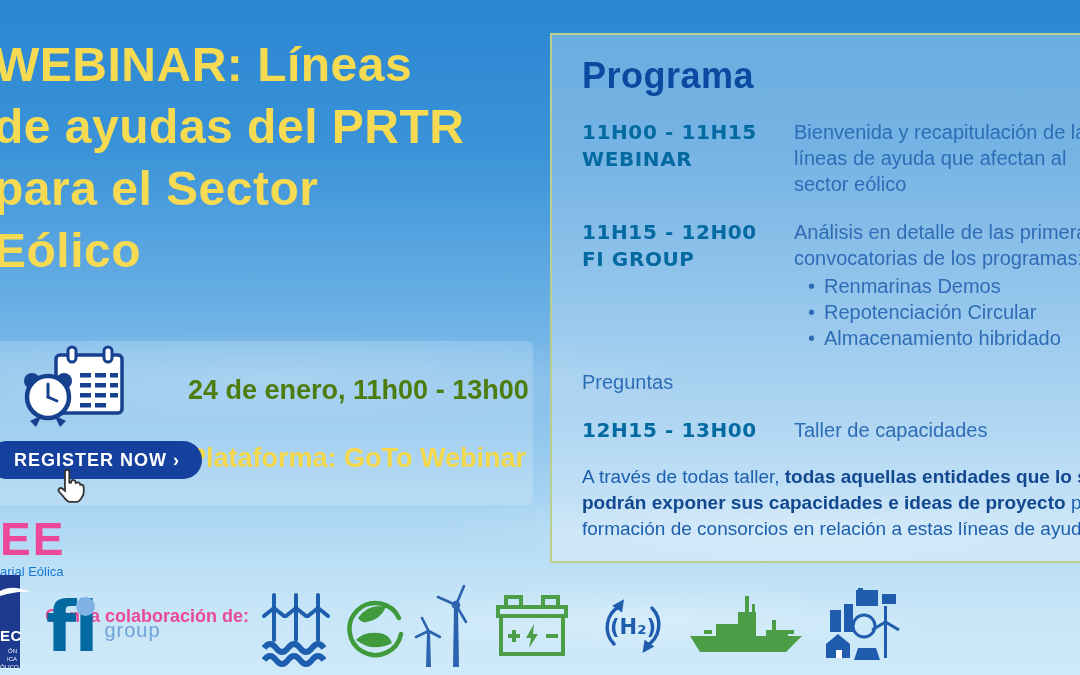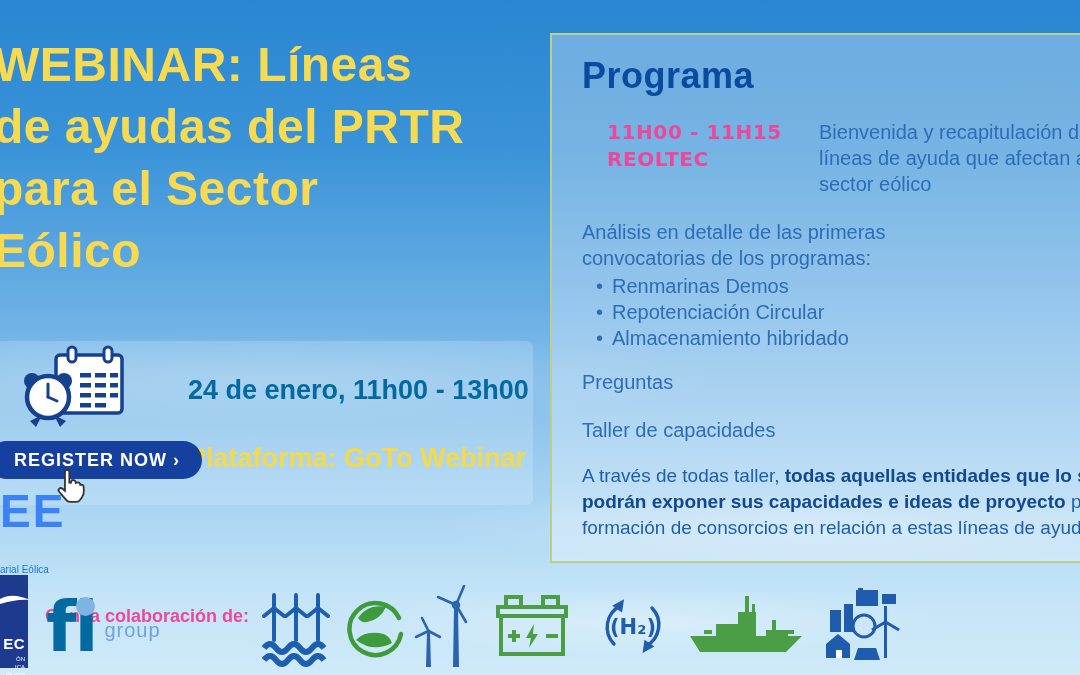--- a/index.html
+++ b/index.html
@@ -20,21 +20,21 @@
     font-size:48px;line-height:62px;font-weight:800;letter-spacing:.5px;
     color:#f6db52;
   }
 
   
   .band{
     left:0;top:341px;width:533px;height:164px;
     background:rgba(255,255,255,.18);
     border-radius:0 6px 6px 0;
   }
-  .date-text{left:188px;top:375px;font-size:27px;font-weight:700;color:#0369a1;}
+  .date-text{left:188px;top:375px;font-size:27px;font-weight:700;color:#4d7c0f;}
   .platform-text{left:188px;top:443px;font-size:27px;font-weight:700;color:#f5d94c;}
   .cal-icon{left:22px;top:345px;}
 
   .register-btn{
     left:-12px;top:441px;height:38px;padding:0 22px 0 26px;
     background:#16409e;border:none;border-radius:19px;
     color:#fff;font-family:"Liberation Sans",sans-serif;
     font-size:18px;font-weight:700;letter-spacing:1px;cursor:pointer;
     display:flex;align-items:center;
   }
@@ -48,38 +48,38 @@
     box-sizing:border-box;
     padding:20px 14px 0 30px;
     overflow:hidden;
   }
   .prog-heading{font-size:36px;font-weight:800;color:#0a4aa0;letter-spacing:.5px;margin:0 0 4px 0;}
   .prog-row{display:flex;margin-top:22px;}
   .prog-row.tight{margin-top:18px;}
   .prog-time{
     width:212px;flex:none;
     font-family:"DejaVu Sans",sans-serif;
-    font-size:20px;font-weight:700;color:#ec4899;letter-spacing:.6px;line-height:27px;margin-left:25px;
+    font-size:20px;font-weight:700;color:#0369a1;letter-spacing:.6px;line-height:27px;
   }
   .prog-desc{width:312px;font-size:20px;line-height:26px;color:#2e6db6;}
   .prog-desc p{margin:0;}
   .prog-desc ul{margin:2px 0 0 0;padding:0 0 0 14px;list-style:none;}
   .prog-desc li{position:relative;padding-left:16px;}
   .prog-desc li::before{content:"•";position:absolute;left:0;color:#2e6db6;}
   .prog-footer{
     margin-top:20px;font-size:19px;line-height:26px;color:#1c5fae;width:596px;
   }
   .prog-footer b{color:#11488f;}
 
   
-  .aee-text{left:0px;top:488px;font-size:46px;font-weight:800;color:#3b82f6;letter-spacing:2px;line-height:46px;}
-  .aee-sub{left:0px;top:564px;font-size:10px;color:#1577d4;}
+  .aee-text{left:0px;top:516px;font-size:46px;font-weight:800;color:#ec4899;letter-spacing:2px;line-height:46px;}
+  .aee-sub{left:0px;top:564px;font-size:13px;color:#1577d4;}
   .reoltec-box{
-    left:0;top:575px;width:28px;height:93px;background:#1d3a8e;
-    color:#fff;box-sizing:border-box;text-align:right;padding:16px 3px 0 0;
+    left:0;top:575px;width:20px;height:93px;background:#1d3a8e;
+    color:#fff;box-sizing:border-box;text-align:right;padding:8px 3px 0 0;
   }
   .reoltec-ec{font-size:15px;font-weight:700;margin-top:22px;letter-spacing:.5px;}
   .reoltec-lines{font-size:6px;line-height:8px;margin-top:3px;}
   .collab-label{left:45px;top:606px;font-size:18px;font-weight:800;color:#ec4899;}
   .fi-wrap{left:46px;top:588px;display:flex;align-items:flex-end;}
   .fi-text{
     position:relative;font-family:"DejaVu Sans",sans-serif;
     font-size:70px;line-height:78px;font-weight:800;color:#0369a1;
     letter-spacing:-2px;font-variant-ligatures:none;
   }
@@ -131,45 +131,52 @@
 <svg class="abs hand-cursor" width="32" height="36" viewBox="0 0 24 28">
   <path d="M9 1.5c.9 0 1.7.7 1.7 1.7v8.3l1.2.1.3-1c.2-.8 1-1.4 1.9-1.2.8.1 1.4.8 1.5 1.6l.1.7 1-.4c.9-.3 1.9.1 2.3 1 .1.3.2.5.2.8l.8-.1c.9 0 1.7.7 1.8 1.6l.2 3c.1 2-.5 3.9-1.7 5.5l-1.5 2c-.6.8-1.5 1.2-2.5 1.2H11c-.9 0-1.8-.4-2.4-1.1l-5.8-6.7c-.6-.7-.6-1.8.1-2.4.6-.6 1.6-.6 2.3-.1l2.1 1.7V3.2c0-.9.8-1.7 1.7-1.7z" fill="#fff" stroke="#333" stroke-width="1.4"></path>
 </svg>
 
 <div class="abs panel">
   <h2 class="prog-heading">Programa</h2>
 
   <div class="prog-row">
     <div class="prog-time">
       <div>11H00 - 11H15</div>
-      <div>REOLTEC</div>
+      <div>WEBINAR</div>
     </div>
     <div class="prog-desc">
       <p>Bienvenida y recapitulación de las líneas de ayuda que afectan al sector eólico</p>
     </div>
   </div>
 
   <div class="prog-row">
+    <div class="prog-time">
+      <div>11H15 - 12H00</div>
+      <div>FI GROUP</div>
+    </div>
     <div class="prog-desc">
       <p>Análisis en detalle de las primeras convocatorias de los programas:</p>
       <ul>
         <li>Renmarinas Demos</li>
         <li>Repotenciación Circular</li>
         <li>Almacenamiento hibridado</li>
       </ul>
     </div>
   </div>
 
   <div class="prog-row tight">
     <div class="prog-desc">
       <p>Preguntas</p>
     </div>
   </div>
 
   <div class="prog-row">
+    <div class="prog-time">
+      <div>12H15 - 13H00</div>
+    </div>
     <div class="prog-desc">
       <p>Taller de capacidades</p>
     </div>
   </div>
 
   <p class="prog-footer"><span>A través de todas taller, </span><b>todas aquellas entidades que lo soliciten podrán exponer sus capacidades e ideas de proyecto</b><span> para la formación de consorcios en relación a estas líneas de ayuda.</span></p>
 </div>
 
 <div class="abs aee-text">EE</div>
 <div class="abs aee-sub">arial Eólica</div>

